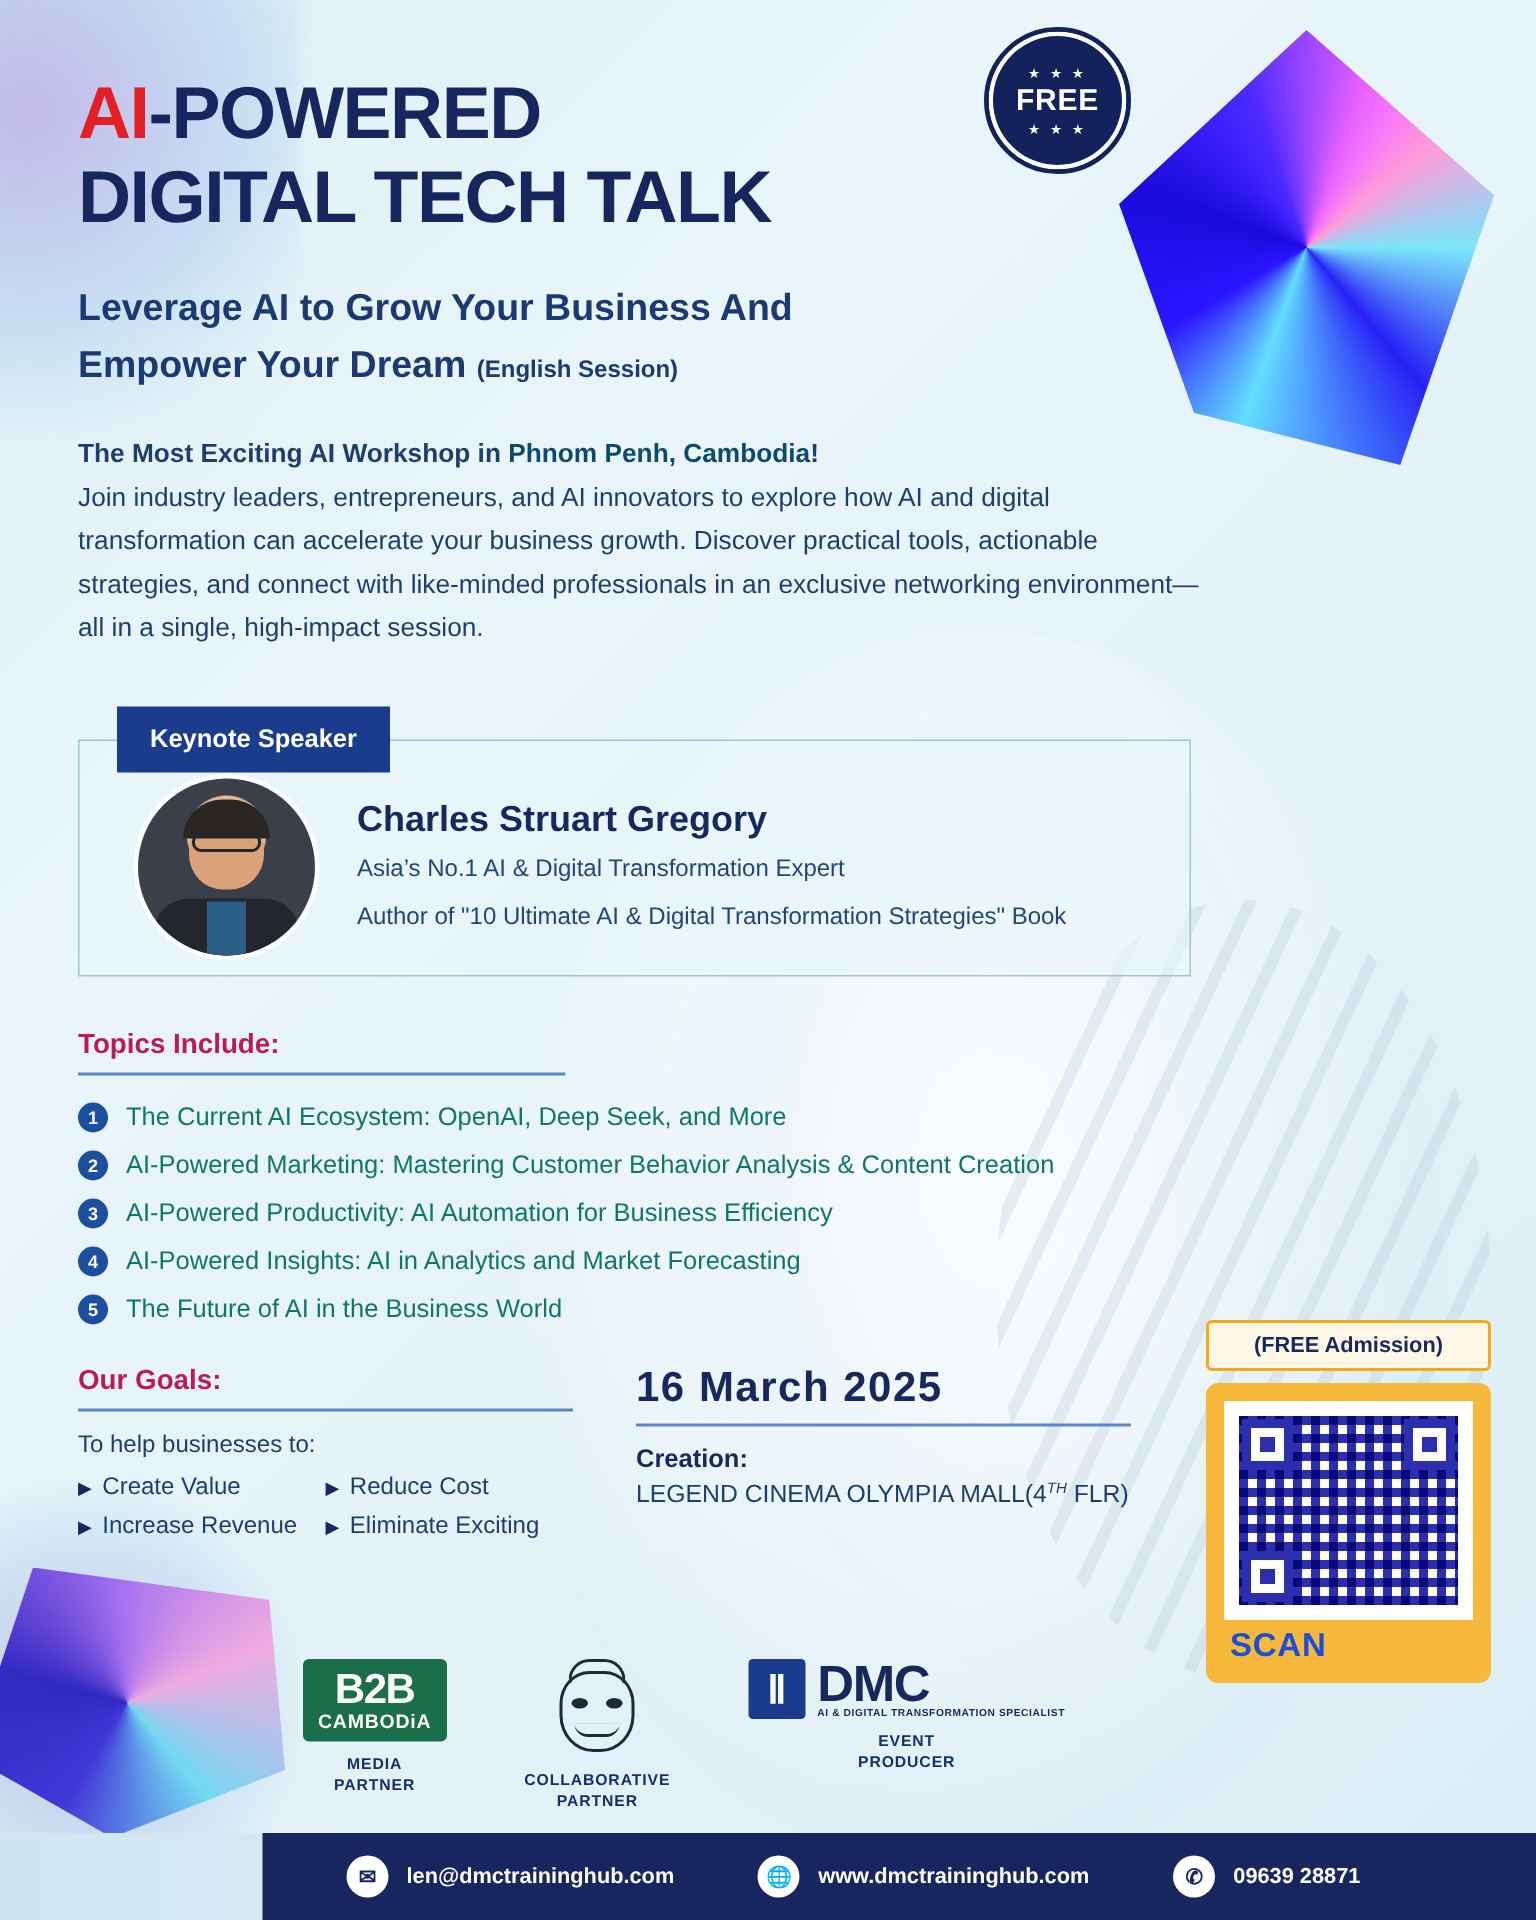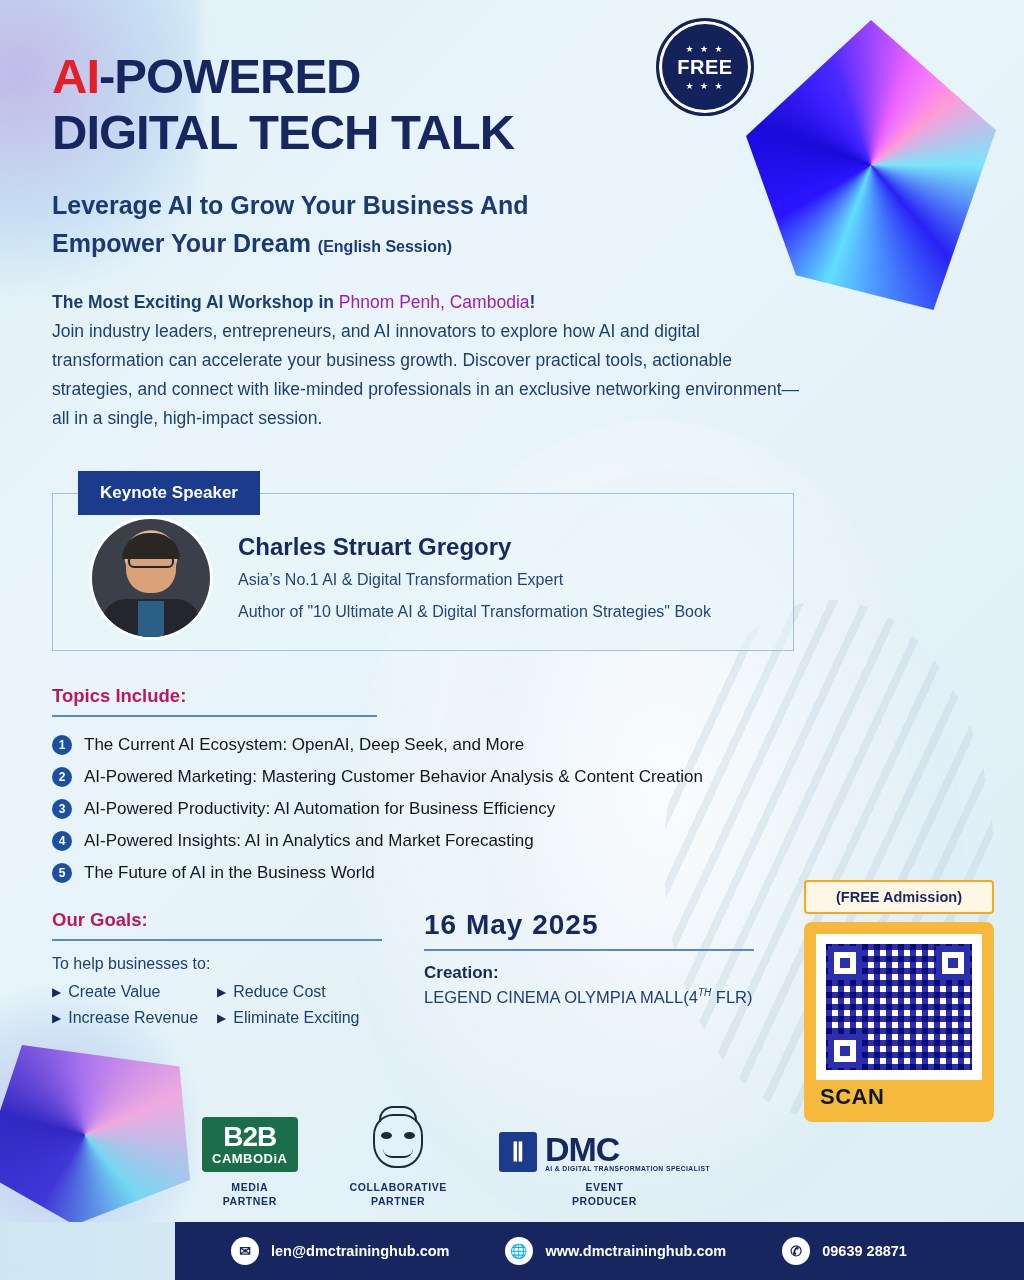--- a/index.html
+++ b/index.html
@@ -75,21 +75,21 @@
 
   .content { position: relative; z-index: 5; padding: 48px 52px 0 52px; }
 
   h1.title { font-size: 49px; line-height: 56px; font-weight: 800; letter-spacing: -1px; color: #17265f; }
   h1.title .ai { color: #e41f26; }
   .subtitle { margin-top: 26px; font-size: 25px; line-height: 38px; font-weight: 700; color: #1b3a73; }
   .subtitle .eng { font-size: 16px; font-weight: 700; color: #1b3a73; }
 
   .lead { margin-top: 22px; font-size: 17.5px; line-height: 29px; color: #1d3f6e; max-width: 760px; }
   .lead .bold { font-weight: 700; }
-  .lead .red { color: #a21caf; font-weight: 400; }
+  .lead .red { color: #0c4a6e; font-weight: 700; }
 
   
   .speaker-wrap { position: relative; margin-top: 38px; height: 180px; }
   .speaker-box {
     position: absolute; left: 0; top: 22px; right: 178px; height: 158px;
     border: 1.5px solid #9fc4d8; background: rgba(232,245,250,.55);
   }
   .keynote-pill {
     position: absolute; left: 26px; top: 0; background: #1b3c8c; color: #fff;
     padding: 12px 22px; font-size: 17px; font-weight: 700; z-index: 3;
@@ -112,21 +112,21 @@
   
   .section-head { font-size: 18.5px; font-weight: 700; color: #be185d; }
   .rule { height: 2px; background: #5b86c9; margin-top: 8px; }
   .topics { margin-top: 18px; }
   .topic { display: flex; align-items: center; margin-bottom: 12px; }
   .num {
     width: 20px; height: 20px; border-radius: 50%; background: #1b4fa0; color: #fff;
     font-size: 12px; font-weight: 700; display: flex; align-items: center; justify-content: center;
     margin-right: 12px; flex: 0 0 auto;
   }
-  .topic-label { font-size: 17px; color: #0f172a; }
+  .topic-label { font-size: 17px; color: #0f766e; }
 
   .cols { display: flex; margin-top: 26px; }
   .col-left { width: 330px; }
   .col-right { margin-left: 42px; width: 330px; }
   .goal-sub { font-size: 16px; color: #1d3f6e; margin-top: 14px; }
   .goal-grid { display: flex; flex-wrap: wrap; margin-top: 10px; }
   .goal-item { width: 50%; font-size: 16px; color: #1d3f6e; margin-bottom: 8px; display: flex; align-items: center; }
   .goal-item .tri { color: #16285e; font-size: 12px; margin-right: 7px; }
 
   .date { font-size: 28px; font-weight: 800; letter-spacing: 1px; color: #16285e; }
@@ -144,26 +144,26 @@
   }
   .qr-box { margin-top: 8px; background: #f6b93b; border-radius: 8px; padding: 12px 12px 4px 12px; }
   .qr-inner { background: #fff; padding: 10px; }
   .qr { width: 100%; height: 126px; background:
       repeating-linear-gradient(0deg, #2b2fae 0 6px, #fff 6px 12px),
       repeating-linear-gradient(90deg, #2b2fae 0 6px, #fff 6px 12px);
       background-blend-mode: multiply; position: relative; }
   .qr .pos { position: absolute; width: 34px; height: 34px; background: #fff; border: 6px solid #2b2fae; }
   .qr .pos.tl { left: 2px; top: 2px; } .qr .pos.tr { right: 2px; top: 2px; } .qr .pos.bl { left: 2px; bottom: 2px; }
   .qr .pos i { display:block; width: 10px; height: 10px; background: #2b2fae; margin: 6px auto; }
-  .scan { text-align: left; font-size: 22px; font-weight: 800; color: #0f172a; padding: 4px 0 8px 4px; letter-spacing: .5px; }
+  .scan { text-align: left; font-size: 22px; font-weight: 800; color: #1d4ed8; padding: 4px 0 8px 4px; letter-spacing: .5px; }
   .reg-box { margin-top: 8px; background: #f6b93b; border-radius: 4px; text-align: center; padding: 9px 4px; }
   .reg-box div { font-size: 16px; font-weight: 800; color: #16285e; line-height: 21px; }
 
   
-  .partners { position: absolute; left: 190px; bottom: 72px; width: 520px; display: flex; align-items: flex-end; justify-content: space-between; z-index: 6; padding-left: 12px; }
+  .partners { position: absolute; left: 190px; bottom: 72px; width: 520px; display: flex; align-items: flex-start; justify-content: space-between; z-index: 6; padding-left: 12px; }
   .partner { text-align: center; }
   .p-cap { font-size: 10.5px; font-weight: 700; color: #14306a; letter-spacing: .6px; line-height: 14px; margin-top: 8px; }
   .b2b { background: #1a6e4a; color: #fff; padding: 6px 10px; border-radius: 4px; display: inline-block; }
   .b2b .t1 { font-size: 28px; font-weight: 800; line-height: 28px; letter-spacing: -1px; }
   .b2b .t2 { font-size: 13px; font-weight: 700; letter-spacing: .5px; }
   .mask { width: 62px; height: 66px; margin: 0 auto; position: relative; }
   .mask .m1 { position:absolute; inset: 8px 6px 4px 6px; border: 2.5px solid #1b2b3a; border-radius: 40% 40% 45% 45%; }
   .mask .m2 { position:absolute; left: 12px; top: 0; right: 12px; height: 16px; border: 2.5px solid #1b2b3a; border-bottom: none; border-radius: 14px 14px 0 0; }
   .mask .eye { position:absolute; top: 26px; width: 11px; height: 7px; background: #1b2b3a; border-radius: 50%; }
   .mask .eye.l { left: 14px; } .mask .eye.r { right: 14px; }
@@ -293,21 +293,21 @@
             <span>Increase Revenue</span>
           </div>
         <div class="goal-item">
             <span class="tri">▶</span>
             <span>Eliminate Exciting</span>
           </div>
       </div>
     </div>
 
     <div class="col-right">
-      <div class="date">16  May  2025</div>
+      <div class="date">16  March  2025</div>
       <div class="rule"></div>
       <div class="loc-label">Creation:</div>
       <div class="loc-val">
         <span>LEGEND CINEMA OLYMPIA MALL(4</span><sup>TH</sup><span> FLR)</span>
       </div>
     </div>
   </div>
 </div>
 
 <div class="qr-panel">

